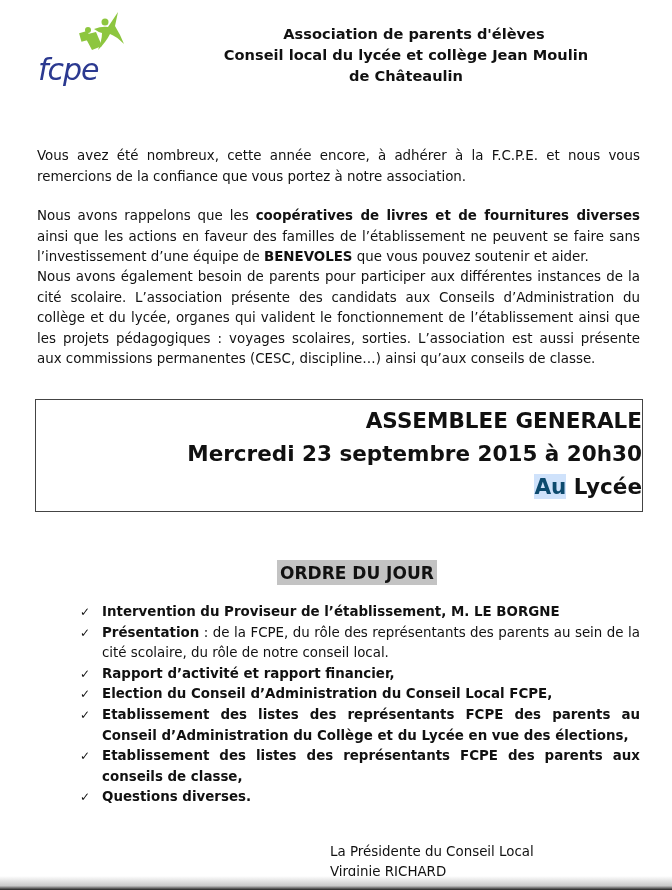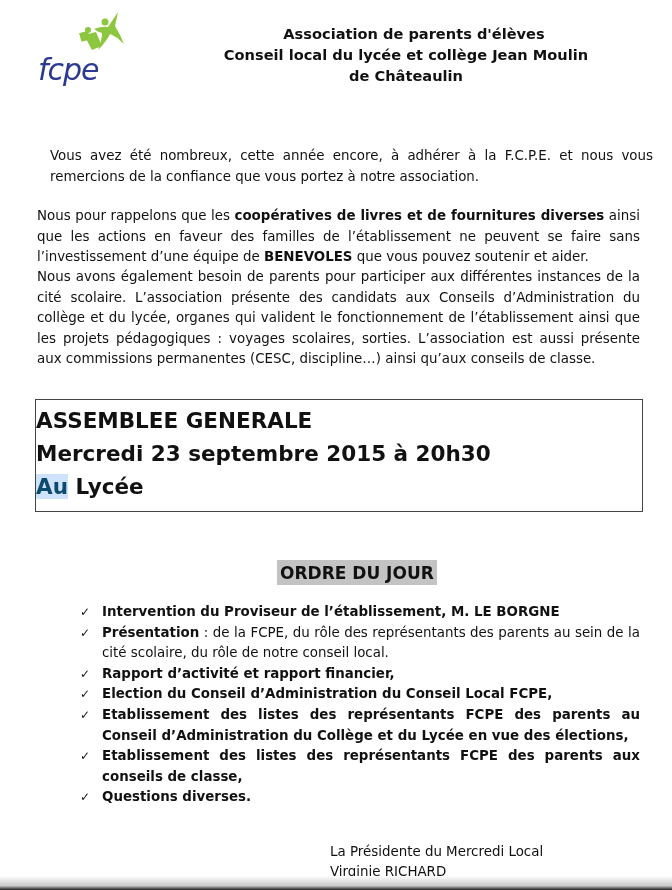--- a/index.html
+++ b/index.html
@@ -12,26 +12,26 @@
   .header {
     position: absolute; left: 196px; top: 23px; width: 420px;
     text-align: center; font-weight: bold; font-size: 14.6px; line-height: 21px;
   }
   .header .l1 { padding-left: 16px; }
   .para {
     position: absolute; left: 37px; width: 603px;
     font-size: 13.4px; line-height: 20.6px; text-align: justify;
   }
   .para b { font-weight: bold; }
-  #p1 { top: 146px; margin-left: 13px; }
+  #p1 { top: 146px; }
   #p2 { top: 206px; }
   #p3 { top: 267px; }
   .assembly-box {
     position: absolute; left: 35px; top: 399px; width: 608px; height: 113px;
-    border: 1.5px solid #444; box-sizing: border-box; text-align: left;
+    border: 1.5px solid #444; box-sizing: border-box; text-align: right;
     font-weight: bold; font-size: 21.5px; line-height: 33px; padding-top: 4px;
   }
   .sel { background: #cfe2fb; color: #0c4a6e; }
   .ordre {
     position: absolute; left: 277px; top: 560px; padding: 3px 3px 2px 3px;
     background: #c3c3c3; font-weight: bold; font-size: 17px; line-height: 20px;
   }
   .agenda {
     position: absolute; left: 78px; top: 602px; width: 562px;
     margin: 0; padding: 0; list-style: none;
@@ -64,21 +64,21 @@
 </div>
 
 <div class="header">
   <div class="l1">Association de parents d'élèves</div>
   <div>Conseil local du lycée et collège Jean Moulin</div>
   <div>de Châteaulin</div>
 </div>
 
 <div class="para" id="p1">Vous avez été nombreux, cette année encore, à adhérer à la F.C.P.E. et nous vous remercions de la confiance que vous portez à notre association.</div>
 
-<div class="para" id="p2"><span>Nous pour rappelons que les </span><b>coopératives de livres et de fournitures diverses</b><span> ainsi que les actions en faveur des familles de l’établissement ne peuvent se faire sans l’investissement d’une équipe de </span><b>BENEVOLES</b><span> que vous pouvez soutenir et aider.</span></div>
+<div class="para" id="p2"><span>Nous avons rappelons que les </span><b>coopératives de livres et de fournitures diverses</b><span> ainsi que les actions en faveur des familles de l’établissement ne peuvent se faire sans l’investissement d’une équipe de </span><b>BENEVOLES</b><span> que vous pouvez soutenir et aider.</span></div>
 
 <div class="para" id="p3">Nous avons également besoin de parents pour participer aux différentes instances de la cité scolaire. L’association présente des candidats aux Conseils d’Administration du collège et du lycée, organes qui valident le fonctionnement de l’établissement ainsi que les projets pédagogiques : voyages scolaires, sorties.  L’association est aussi présente aux commissions permanentes (CESC, discipline…) ainsi qu’aux conseils de classe.</div>
 
 <div class="assembly-box">
   <div>ASSEMBLEE GENERALE</div>
   <div>Mercredi 23 septembre 2015 à 20h30</div>
   <div><span class="sel">Au</span><span> Lycée</span></div>
 </div>
 
 <div class="ordre">ORDRE DU JOUR</div>
@@ -87,17 +87,17 @@
   <li><span class="check">✓</span><span class="bold">Intervention du Proviseur de l’établissement, M. LE BORGNE</span><span></span></li>
   <li><span class="check">✓</span><span class="bold">Présentation</span><span> : de la FCPE, du rôle des représentants des parents au sein de la cité scolaire, du rôle de notre conseil local.</span></li>
   <li><span class="check">✓</span><span class="bold">Rapport d’activité et rapport financier,</span><span></span></li>
   <li><span class="check">✓</span><span class="bold">Election du Conseil d’Administration du Conseil Local FCPE,</span><span></span></li>
   <li><span class="check">✓</span><span class="bold">Etablissement des listes des représentants FCPE des parents au Conseil d’Administration du Collège et du Lycée en vue des élections,</span><span></span></li>
   <li><span class="check">✓</span><span class="bold">Etablissement des listes des représentants FCPE des parents aux conseils de classe,</span><span></span></li>
   <li><span class="check">✓</span><span class="bold">Questions diverses.</span><span></span></li>
 </ul>
 
 <div class="signature">
-  <div>La Présidente du Mercredi Local</div>
+  <div>La Présidente du Conseil Local</div>
   <div>Virginie RICHARD</div>
 </div>
 
 <div class="bottom-bar"></div>
 
 </body></html>

